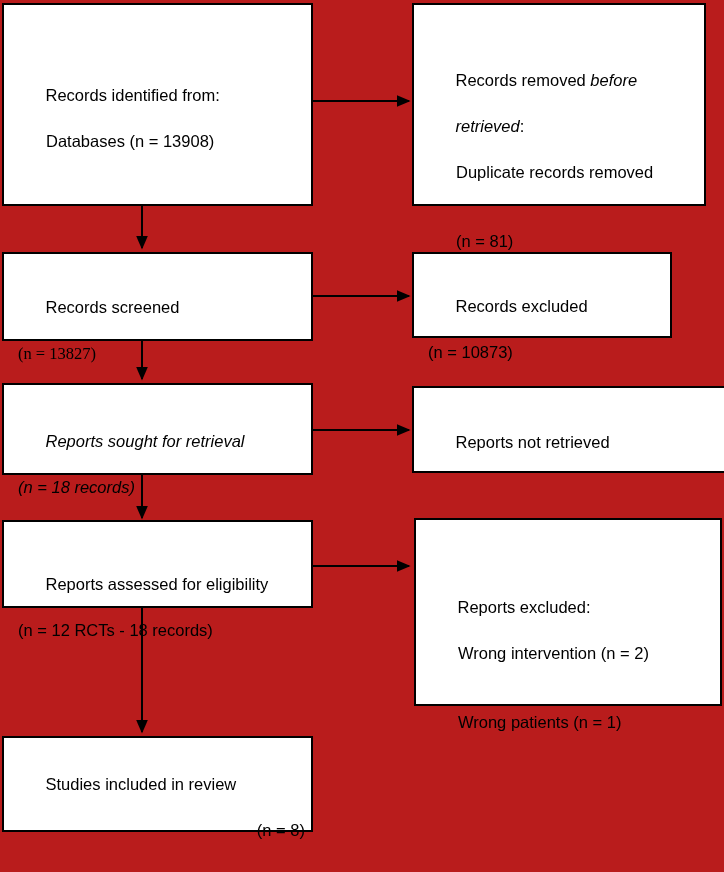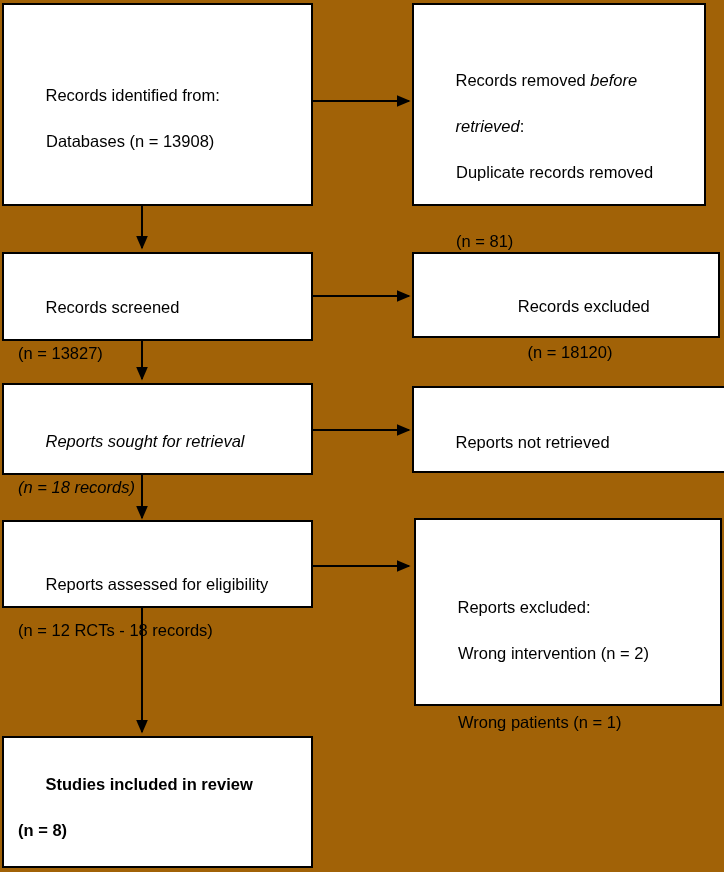--- a/index.html
+++ b/index.html
@@ -5,21 +5,21 @@
 <style>
   html, body {
     margin: 0;
     padding: 0;
     background: #ffffff;
   }
   #diagram {
     position: relative;
     width: 724px;
     height: 872px;
-    background: #a16207;
+    background: #b91c1c;
     font-family: "Liberation Sans", sans-serif;
     overflow: hidden;
   }
   .box {
     position: absolute;
     box-sizing: border-box;
     border: 2px solid #000000;
     background: #ffffff;
   }
   .box-text {
@@ -82,28 +82,28 @@
       <span>Records removed </span><span class="ital">before</span><br>
       <span class="ital">retrieved</span><span>:</span>
       <span class="indent">Duplicate records removed</span>
       <span class="indent">(n = 81)</span>
     </div>
   </div>
 
   <div class="box" style="left:2px; top:252px; width:311px; height:89px;">
     <div class="box-text" style="top:19px;">
       <span>Records screened</span>
-      <span style="display:block;">(n = 13827)</span>
+      <span style="display:block;font-family:Liberation Serif, serif;">(n = 13827)</span>
     </div>
   </div>
 
-  <div class="box" style="left:412px; top:252px; width:308px; height:86px;text-align:center;">
+  <div class="box" style="left:412px; top:252px; width:260px; height:86px;">
     <div class="box-text" style="top:18px;">
       <span>Records excluded</span>
-      <span style="display:block;">(n = 18120)</span>
+      <span style="display:block;">(n = 10873)</span>
     </div>
   </div>
 
   <div class="box" style="left:2px; top:383px; width:311px; height:92px;">
     <div class="box-text" style="top:22px;font-style:italic;">
       <span>Reports sought for retrieval</span>
       <span style="display:block;">(n = 18 records)</span>
     </div>
   </div>
 
@@ -122,23 +122,23 @@
   </div>
 
   <div class="box" style="left:414px; top:518px; width:308px; height:188px;">
     <div class="box-text" style="top:53px;">
       <span>Reports excluded:</span>
       <span class="indent">Wrong intervention (n = 2)</span>
       <span class="indent">Wrong patients (n = 1)</span>
     </div>
   </div>
 
-  <div class="box" style="left:2px; top:736px; width:311px; height:132px;font-weight:bold;">
+  <div class="box" style="left:2px; top:736px; width:311px; height:96px;">
     <div class="box-text" style="top:12px;">
       <span>Studies included in review</span>
-      <span style="display:block;">(n = 8)</span>
+      <span style="display:block;text-align:right;">(n = 8)</span>
       
       
       
     </div>
   </div>
 
 </div>
 
 </body></html>

